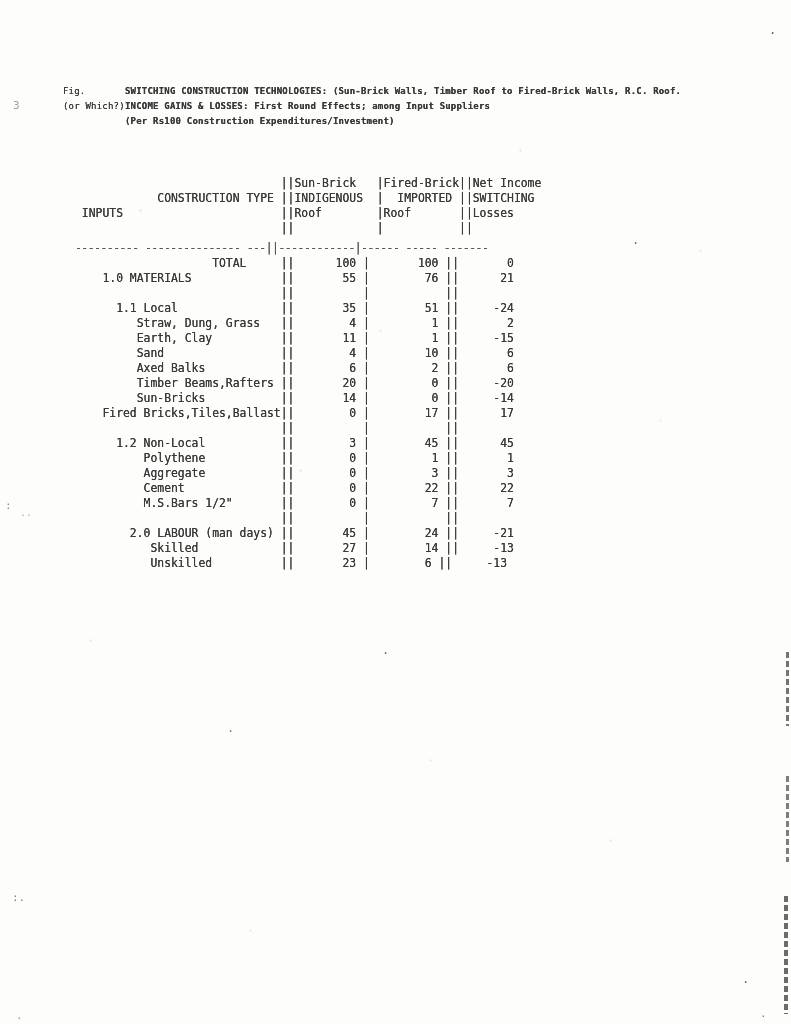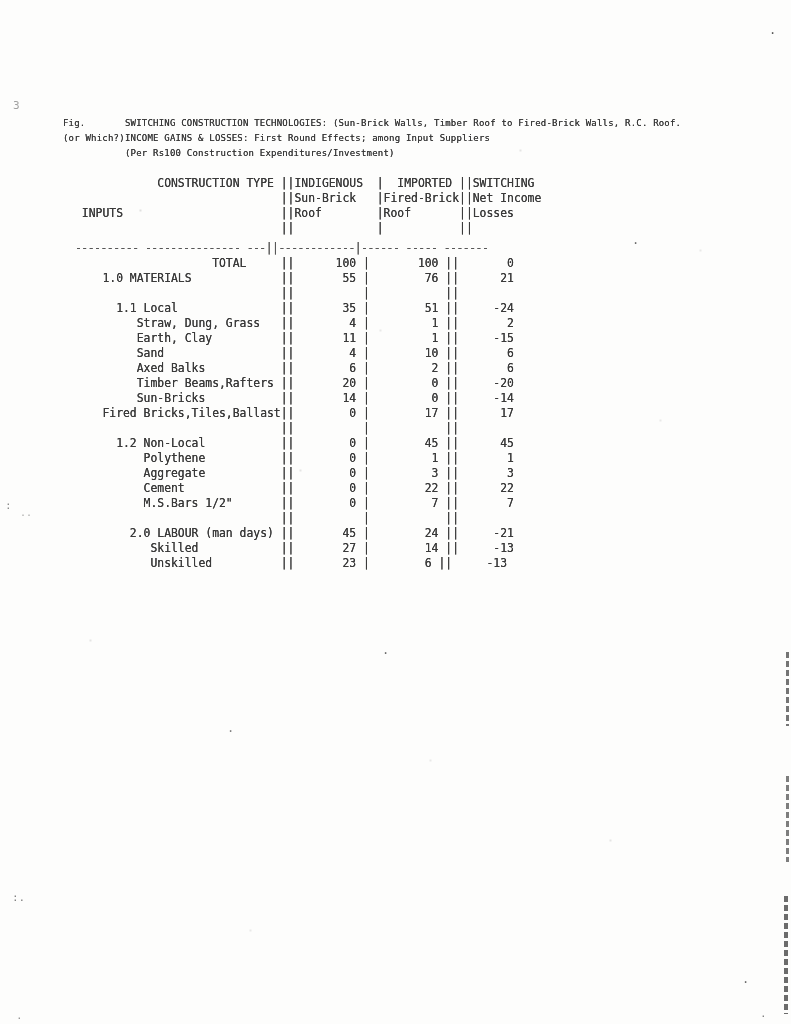--- a/index.html
+++ b/index.html
@@ -10,25 +10,25 @@
   }
   .page{position:absolute;inset:0;}
   
   .scan{
     color:var(--ink,#3a3a3a);
     text-shadow:0 0 0.45px currentColor;
     filter:blur(0.32px);
   }
   .caption{
     position:absolute;left:63px;top:84px;
-    font-size:9px;line-height:15px;letter-spacing:0.2px;margin-top:32px;
+    font-size:9px;line-height:15px;letter-spacing:0.2px;
   }
   .caption-row{display:flex;white-space:pre;}
   .caption-label{width:62px;flex:0 0 62px;white-space:pre;}
-  .caption-text{white-space:pre;}
+  .caption-text{white-space:pre;font-weight:bold;}
   .table-wrap{
     position:absolute;left:75px;top:176px;
     font-size:11.4px;letter-spacing:0;
   }
   .tline{white-space:pre;height:15px;line-height:15px;}
   .tline.sep{margin-top:5px;letter-spacing:-0.5px;opacity:0.85;}
   .artifact{position:absolute;color:#2f2f2f;font-size:12px;line-height:1;white-space:pre;}
   .edge-bar{
     position:absolute;
     background:repeating-linear-gradient(180deg,#474747 0 6px,rgba(0,0,0,0) 6px 9px);
@@ -63,38 +63,38 @@
       <span class="caption-label">(or Which?):</span>
       <span class="caption-text">INCOME GAINS &amp; LOSSES: First Round Effects; among Input Suppliers</span>
     </div>
     <div class="caption-row">
       <span class="caption-label"></span>
       <span class="caption-text">(Per Rs100 Construction Expenditures/Investment)</span>
     </div>
   </div>
 
   <div class="table-wrap scan">
+      <div class="tline">                              ||Sun-Brick   |Fired-Brick||Net Income</div>
       <div class="tline">            CONSTRUCTION TYPE ||INDIGENOUS  |  IMPORTED ||SWITCHING</div>
-      <div class="tline">                              ||Sun-Brick   |Fired-Brick||Net Income</div>
       <div class="tline"> INPUTS                       ||Roof        |Roof       ||Losses   </div>
       <div class="tline">                              ||            |           ||         </div>
       <div class="tline sep">---------- --------------- ---||------------|------ ----- -------</div>
       <div class="tline">                    TOTAL     ||      100 |       100 ||       0</div>
       <div class="tline">    1.0 MATERIALS             ||       55 |        76 ||      21</div>
       <div class="tline">                              ||          |           ||        </div>
       <div class="tline">      1.1 Local               ||       35 |        51 ||     -24</div>
       <div class="tline">         Straw, Dung, Grass   ||        4 |         1 ||       2</div>
       <div class="tline">         Earth, Clay          ||       11 |         1 ||     -15</div>
       <div class="tline">         Sand                 ||        4 |        10 ||       6</div>
       <div class="tline">         Axed Balks           ||        6 |         2 ||       6</div>
       <div class="tline">         Timber Beams,Rafters ||       20 |         0 ||     -20</div>
       <div class="tline">         Sun-Bricks           ||       14 |         0 ||     -14</div>
       <div class="tline">    Fired Bricks,Tiles,Ballast||        0 |        17 ||      17</div>
       <div class="tline">                              ||          |           ||        </div>
-      <div class="tline">      1.2 Non-Local           ||        0 |        45 ||      45</div>
+      <div class="tline">      1.2 Non-Local           ||        3 |        45 ||      45</div>
       <div class="tline">          Polythene           ||        0 |         1 ||       1</div>
       <div class="tline">          Aggregate           ||        0 |         3 ||       3</div>
       <div class="tline">          Cement              ||        0 |        22 ||      22</div>
       <div class="tline">          M.S.Bars 1/2"       ||        0 |         7 ||       7</div>
       <div class="tline">                              ||          |           ||        </div>
       <div class="tline">        2.0 LABOUR (man days) ||       45 |        24 ||     -21</div>
       <div class="tline">           Skilled            ||       27 |        14 ||     -13</div>
       <div class="tline">           Unskilled          ||       23 |        6 ||     -13</div>
     </div>
 

